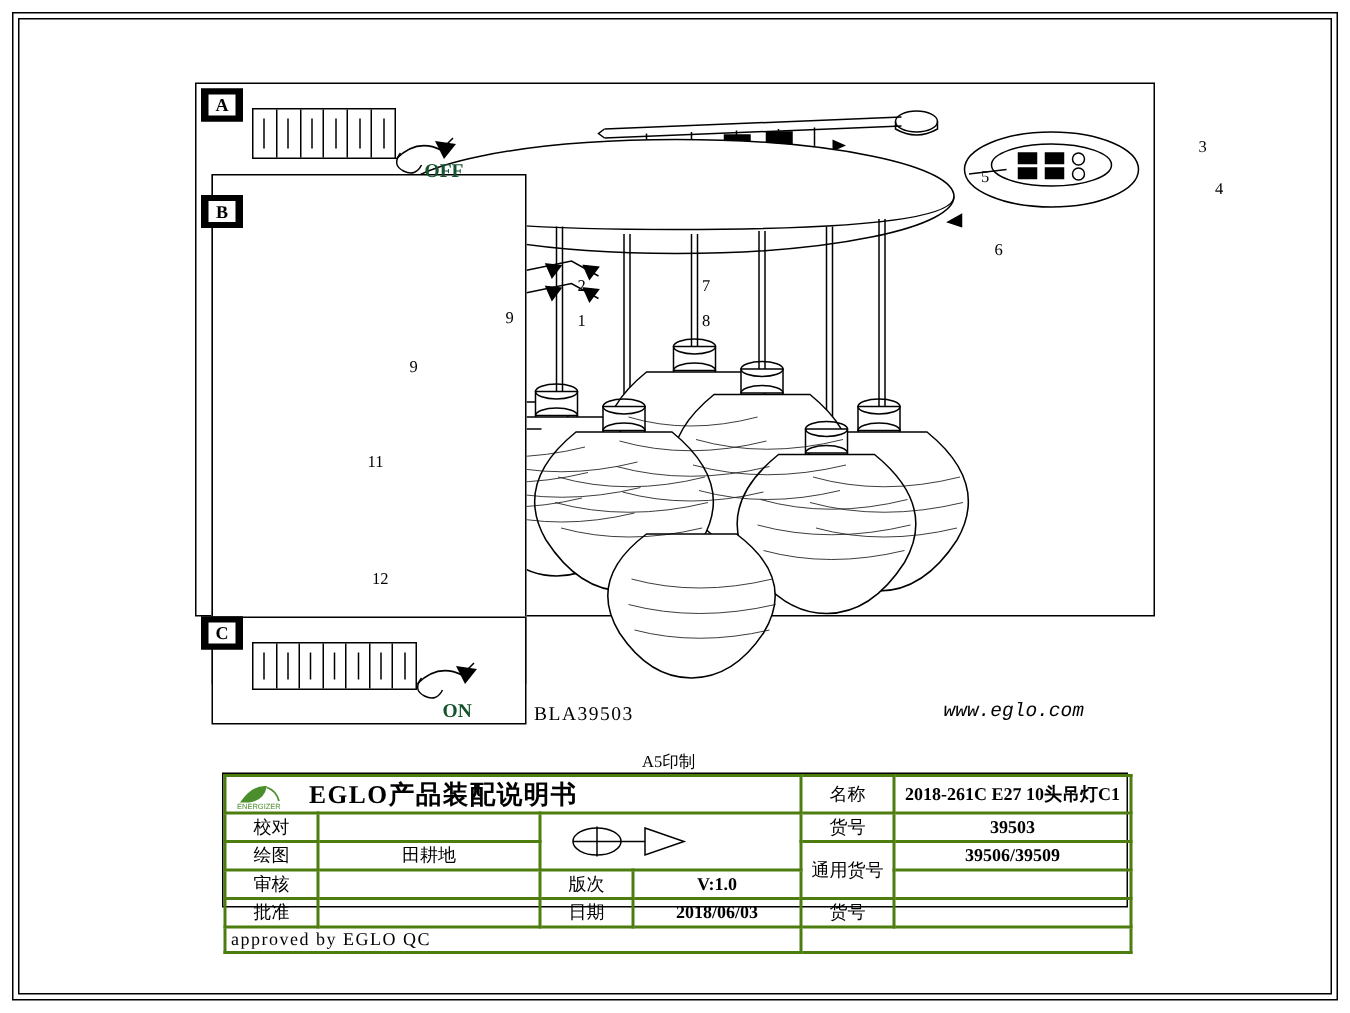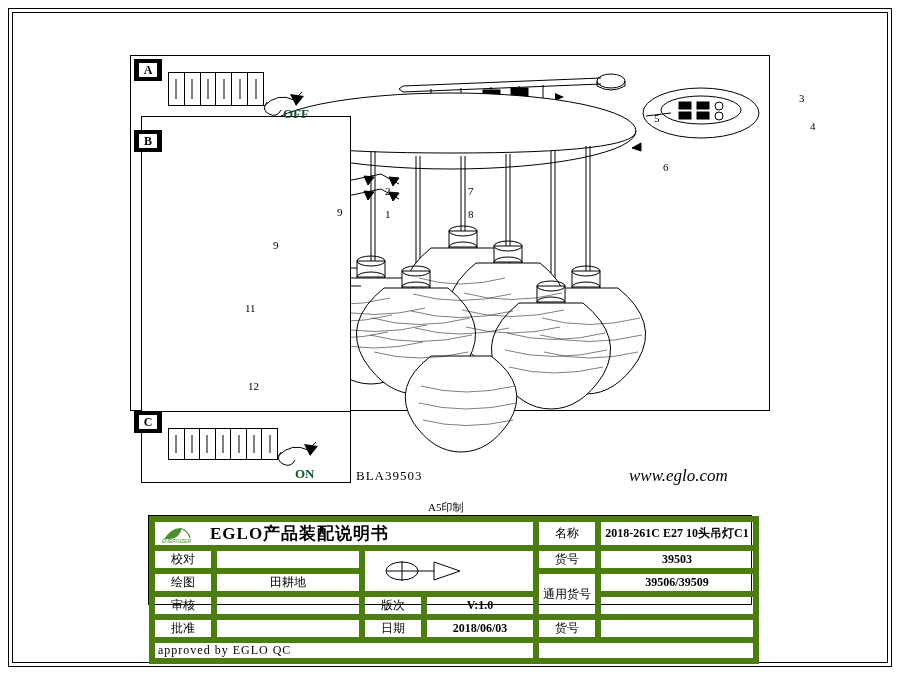--- a/index.html
+++ b/index.html
@@ -45,27 +45,27 @@
   .switch{
     position:absolute;border:1px solid #000;background:#fff;box-sizing:border-box;
   }
   .switch .cells{display:flex;height:100%;}
   .switch .cells div{flex:1;border-right:1px solid #000;position:relative;}
   .switch .cells div:last-child{border-right:none;}
   .switch .cells div::after{
     content:"";position:absolute;left:50%;top:20%;width:1px;height:60%;
     background:#000;transform:translateX(-50%);
   }
-  .url{position:absolute;font-style:italic;font-size:17px;font-family:Liberation Serif, serif;}
+  .url{position:absolute;font-style:italic;font-size:13px;font-family:Liberation Mono, monospace;}
   .model{position:absolute;font-size:13px;letter-spacing:1px;}
   .a5{position:absolute;font-size:11px;}
   
   .titleblock{position:absolute;left:148px;top:515px;width:604px;height:90px;border:1px solid #000;box-sizing:border-box;}
   .tb-table{width:100%;height:100%;border-collapse:collapse;table-layout:fixed;}
-  .tb-table td{border:6px solid #4d7c0f;font-size:12px;padding:0 3px;font-family:"Liberation Serif",serif;}
+  .tb-table td{border:2px solid #4d7c0f;font-size:12px;padding:0 3px;font-family:"Liberation Serif",serif;}
   .c{text-align:center;}
   .big{font-size:17px;font-weight:bold;letter-spacing:1px;}
   .mono{font-family:"Liberation Mono", monospace;font-size:12px;font-weight:bold;}
   .logo-cell{position:relative;}
   .approved{font-family:"Liberation Mono", monospace;font-size:12px;letter-spacing:1px;margin-top:20px;}
   svg{display:block;}
 </style>
 </head>
 <body>
 

